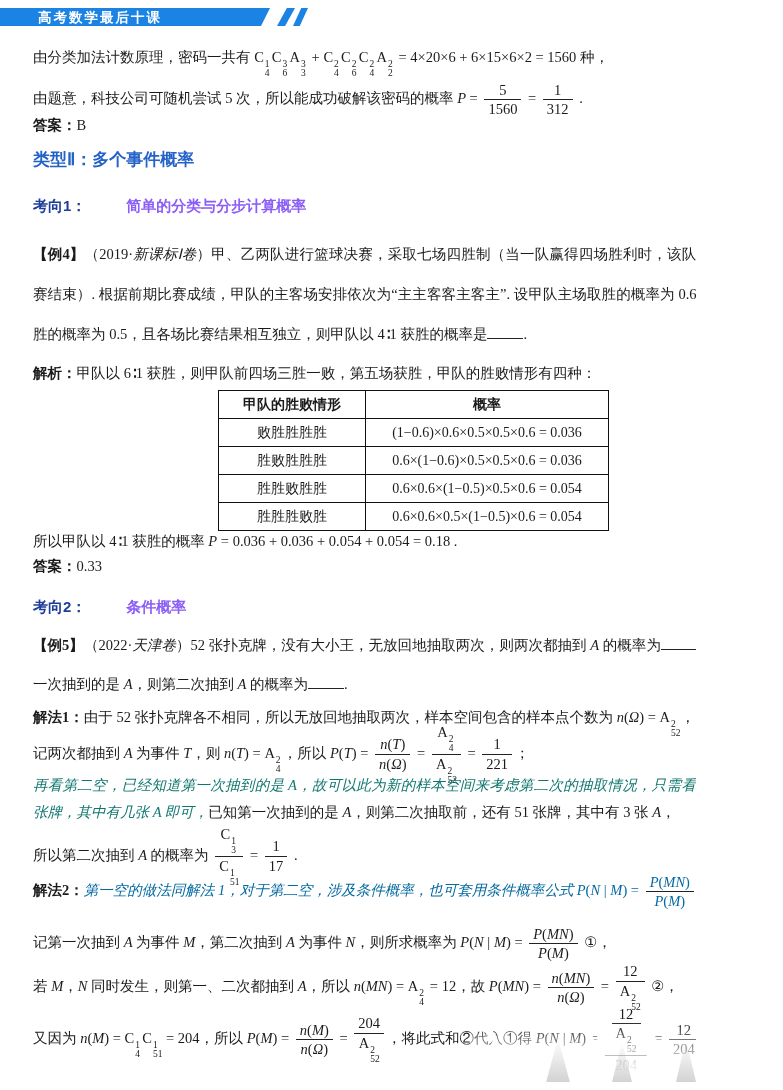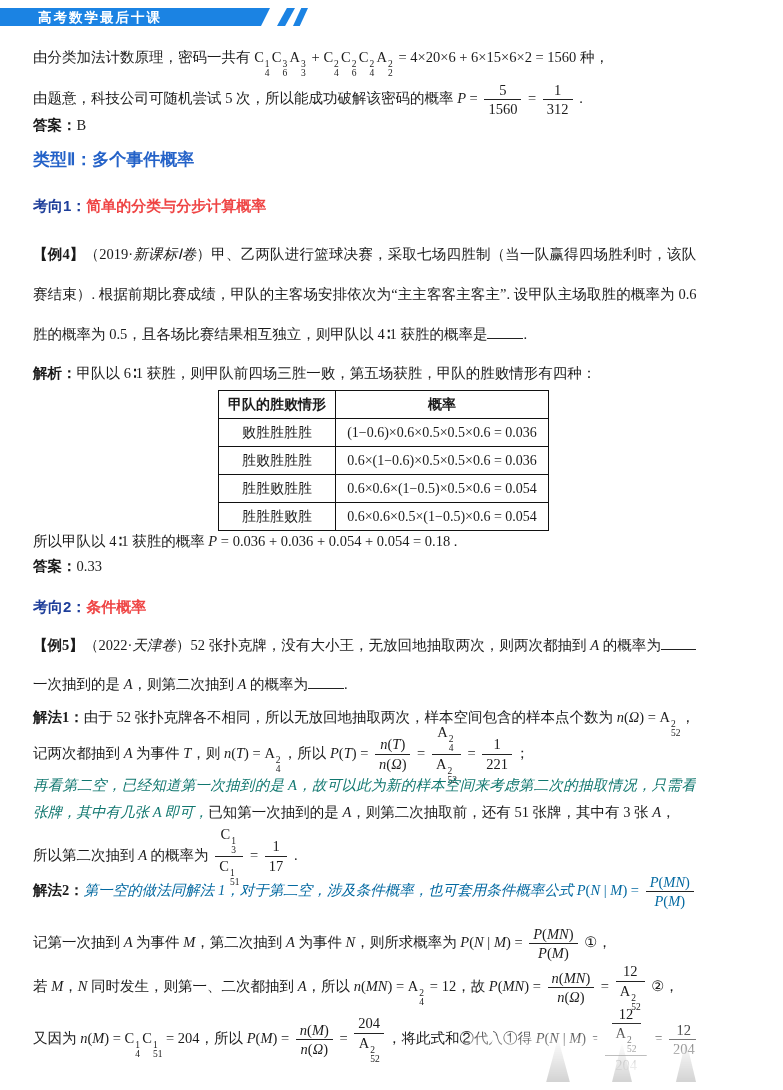--- a/index.html
+++ b/index.html
@@ -29,21 +29,21 @@
   .frac .fd{display:block;padding:1px 4px 0;line-height:1.15;}
   
   .mg{display:inline-block;white-space:nowrap;}
   .mss{display:inline-flex;flex-direction:column;vertical-align:-5px;margin-left:1px;}
   .mss span{display:block;font-size:9.5px;line-height:9px;height:9px;text-align:left;min-width:7px;}
   
   .h-type{position:absolute;left:33px;top:148px;font-family:"Liberation Sans",sans-serif;
           font-weight:bold;font-size:17px;color:#2462c8;}
   .h-kao{position:absolute;left:33px;font-family:"Liberation Sans",sans-serif;font-weight:bold;font-size:15px;}
   .h-kao .kao-label{color:#1e3e9a;}
-  .h-kao .kao-title{color:#ef4444;}
+  .h-kao .kao-title{color:#8b5cf6;margin-left:40px;}
   #h2{top:197px;}
   #h3{top:598px;}
   
   #p1{top:42px;line-height:30px;}
   #p2{top:72px;line-height:52px;}
   #p3{top:112px;}
   #p4{top:234px;line-height:40px;}
   #p5{top:360px;}
   #p6{top:528px;}
   #p7{top:553px;}
@@ -51,21 +51,21 @@
   #p9{top:702px;line-height:30px;}
   #p10{top:724px;line-height:56px;}
   #p11{top:772px;line-height:27px;}
   #p12{top:864px;line-height:52px;}
   #p13{top:916px;line-height:52px;}
   #p14{top:960px;line-height:52px;}
   #p15{top:1004px;line-height:68px;}
   
   .tblwrap{position:absolute;left:218px;top:390px;}
   table.wl{border-collapse:collapse;font-size:14px;}
-  table.wl th,table.wl td{border:1.5px solid #111;text-align:center;padding:2px 0;height:23px;}
+  table.wl th,table.wl td{border:1.5px solid #111;text-align:center;padding:2px 15px;height:23px;}
   table.wl th{font-weight:700;}
   table.wl td.c1,table.wl th.c1{width:116px;}
   table.wl td.c2,table.wl th.c2{width:212px;}
   
   .fade{position:absolute;left:470px;bottom:0;width:313px;height:70px;pointer-events:none;
         background:linear-gradient(to top,#fff 10%,rgba(255,255,255,.9) 35%,rgba(255,255,255,0) 100%);}
   .wedge{position:absolute;bottom:0;background:#fff;filter:blur(2px);
         clip-path:polygon(50% 0,100% 100%,0 100%);}
   .gwedge{position:absolute;bottom:0;filter:blur(1.5px);
         clip-path:polygon(50% 0,100% 100%,0 100%);

